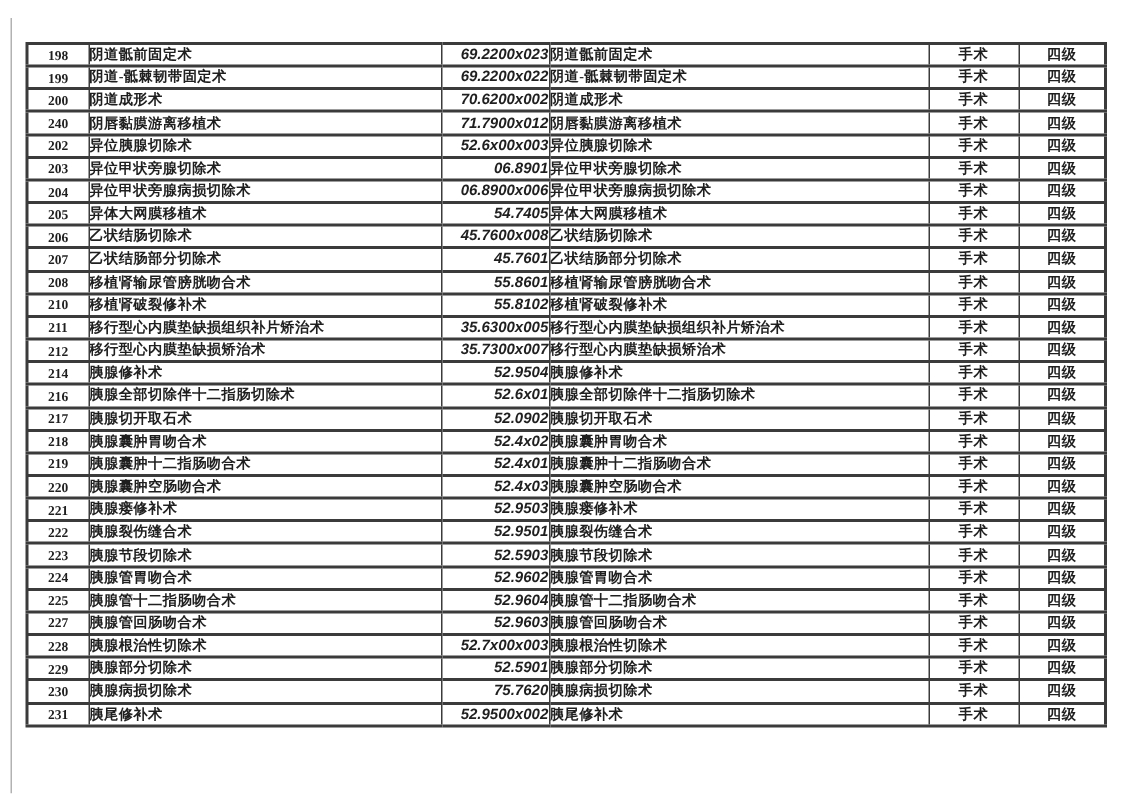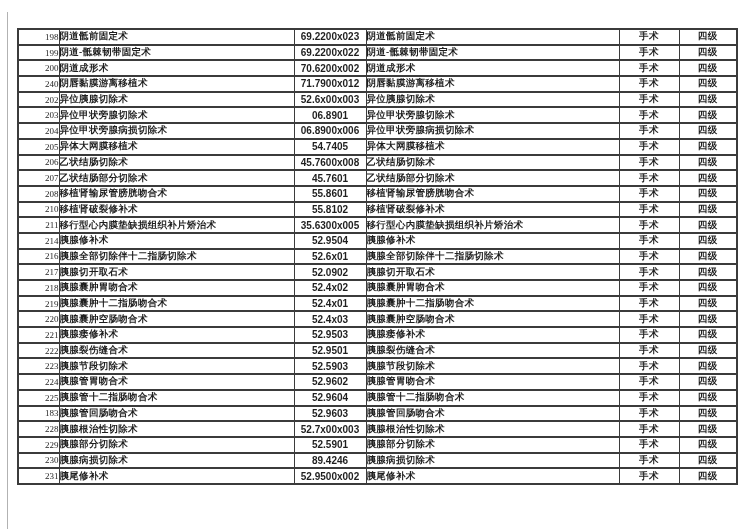--- a/index.html
+++ b/index.html
@@ -40,42 +40,44 @@
     border-right: 1px solid #3b3b3b;
     border-top: 2px solid #3b3b3b;
     border-bottom: 2px solid #3b3b3b;
     padding: 0;
     overflow: hidden;
     white-space: nowrap;
     color: #1f1f1f;
     vertical-align: middle;
   }
   td.c-num {
-    text-align: right;
+    text-align: center;
     font-size: 9px;
     font-family: "Liberation Serif", serif;
     color: #262626;
+    font-weight: bold;
   }
   td.c-name {
     text-align: left;
     padding-left: 5px;
     font-size: 9.5px;
     font-weight: 600;
     font-family: "Liberation Serif", serif;
     letter-spacing: 0.3px;
   }
   td.c-code {
-    text-align: center;
+    text-align: right;
     padding-left: 3px;
     padding-bottom: 1px;
     font-size: 10px;
     font-weight: bold;
     font-family: "Liberation Sans", sans-serif;
     color: #141414;
     vertical-align: bottom;
+    font-style: italic;
   }
   td.c-center {
     text-align: center;
     font-size: 9.5px;
     font-weight: 600;
     font-family: "Liberation Serif", serif;
     letter-spacing: 0.5px;
   }
 </style>
 </head>
@@ -192,20 +194,28 @@
     </tr>
         <tr>
       <td class="c-num">211</td>
       <td class="c-name">移行型心内膜垫缺损组织补片矫治术</td>
       <td class="c-code">35.6300x005</td>
       <td class="c-name">移行型心内膜垫缺损组织补片矫治术</td>
       <td class="c-center">手术</td>
       <td class="c-center">四级</td>
     </tr>
         <tr>
+      <td class="c-num">212</td>
+      <td class="c-name">移行型心内膜垫缺损矫治术</td>
+      <td class="c-code">35.7300x007</td>
+      <td class="c-name">移行型心内膜垫缺损矫治术</td>
+      <td class="c-center">手术</td>
+      <td class="c-center">四级</td>
+    </tr>
+        <tr>
       <td class="c-num">214</td>
       <td class="c-name">胰腺修补术</td>
       <td class="c-code">52.9504</td>
       <td class="c-name">胰腺修补术</td>
       <td class="c-center">手术</td>
       <td class="c-center">四级</td>
     </tr>
         <tr>
       <td class="c-num">216</td>
       <td class="c-name">胰腺全部切除伴十二指肠切除术</td>
@@ -280,21 +290,21 @@
     </tr>
         <tr>
       <td class="c-num">225</td>
       <td class="c-name">胰腺管十二指肠吻合术</td>
       <td class="c-code">52.9604</td>
       <td class="c-name">胰腺管十二指肠吻合术</td>
       <td class="c-center">手术</td>
       <td class="c-center">四级</td>
     </tr>
         <tr>
-      <td class="c-num">183</td>
+      <td class="c-num">227</td>
       <td class="c-name">胰腺管回肠吻合术</td>
       <td class="c-code">52.9603</td>
       <td class="c-name">胰腺管回肠吻合术</td>
       <td class="c-center">手术</td>
       <td class="c-center">四级</td>
     </tr>
         <tr>
       <td class="c-num">228</td>
       <td class="c-name">胰腺根治性切除术</td>
       <td class="c-code">52.7x00x003</td>
@@ -306,21 +316,21 @@
       <td class="c-num">229</td>
       <td class="c-name">胰腺部分切除术</td>
       <td class="c-code">52.5901</td>
       <td class="c-name">胰腺部分切除术</td>
       <td class="c-center">手术</td>
       <td class="c-center">四级</td>
     </tr>
         <tr>
       <td class="c-num">230</td>
       <td class="c-name">胰腺病损切除术</td>
-      <td class="c-code">89.4246</td>
+      <td class="c-code">75.7620</td>
       <td class="c-name">胰腺病损切除术</td>
       <td class="c-center">手术</td>
       <td class="c-center">四级</td>
     </tr>
         <tr>
       <td class="c-num">231</td>
       <td class="c-name">胰尾修补术</td>
       <td class="c-code">52.9500x002</td>
       <td class="c-name">胰尾修补术</td>
       <td class="c-center">手术</td>

